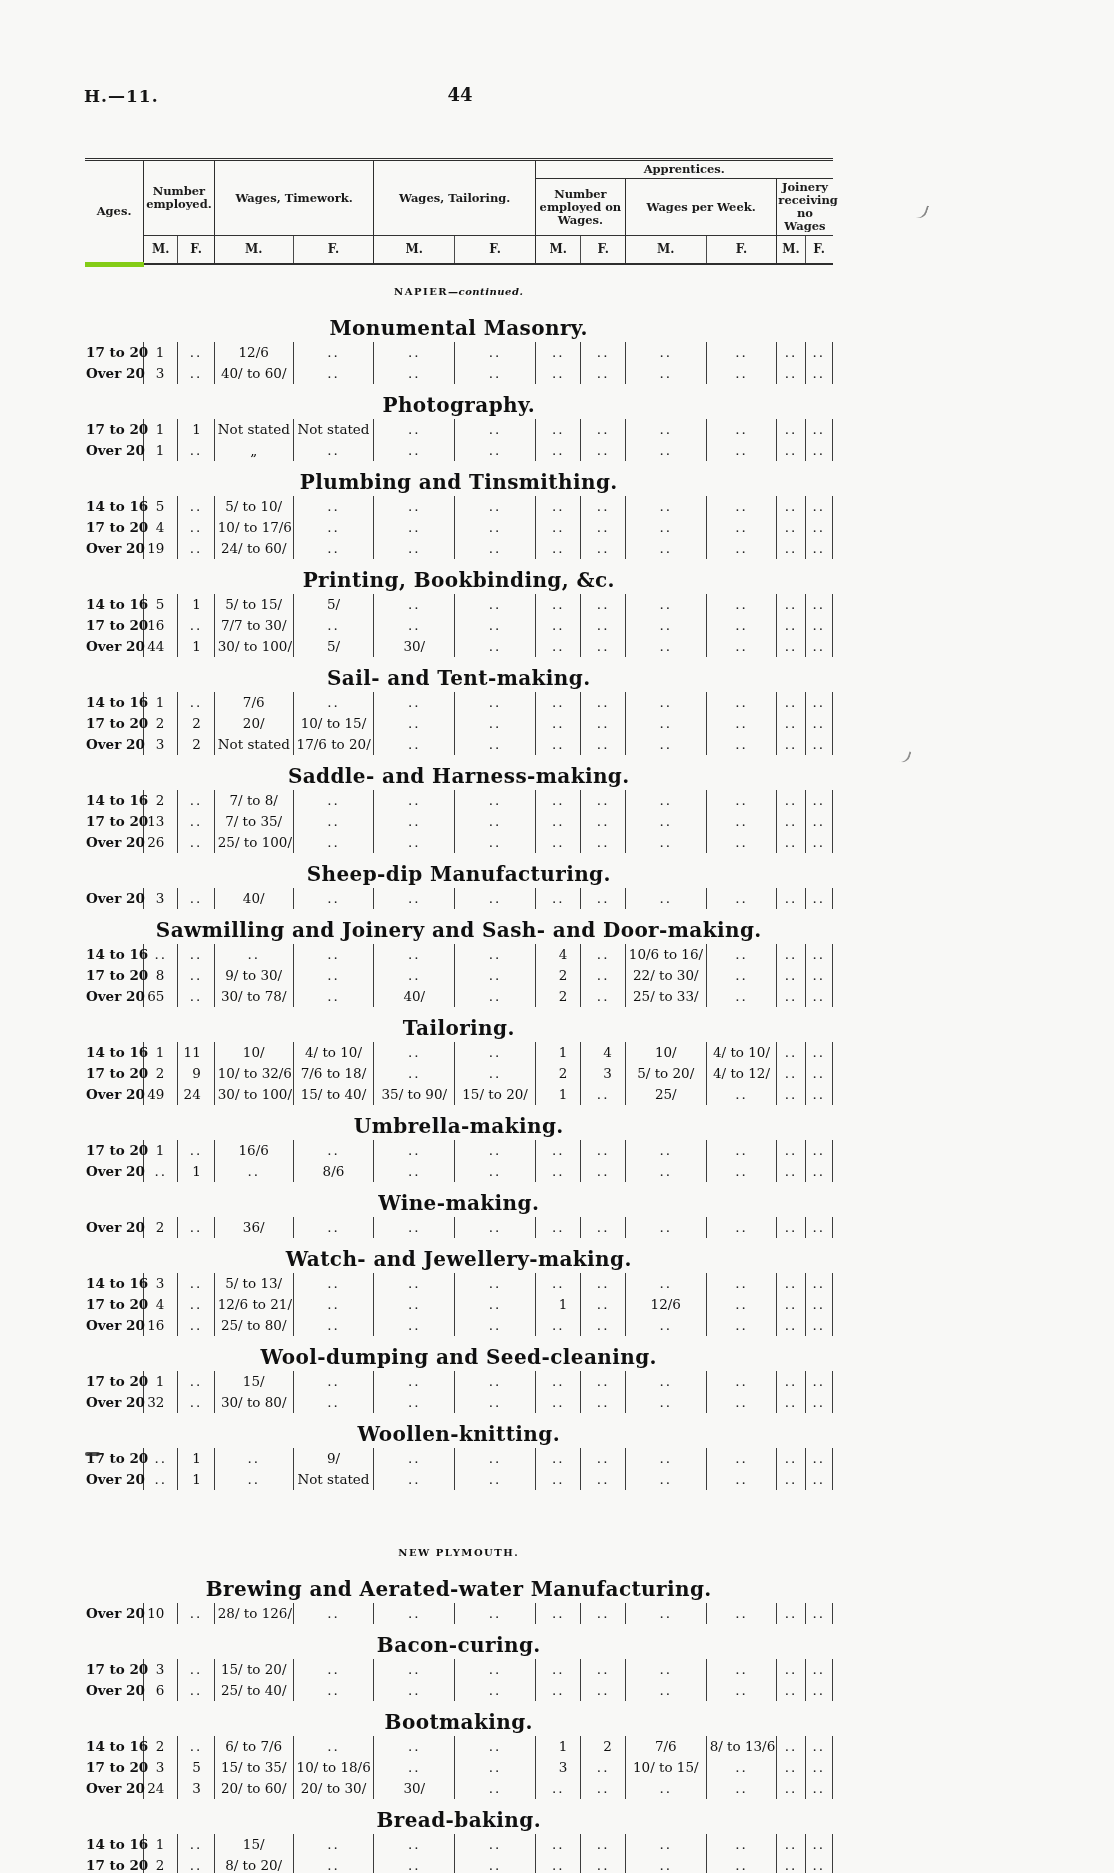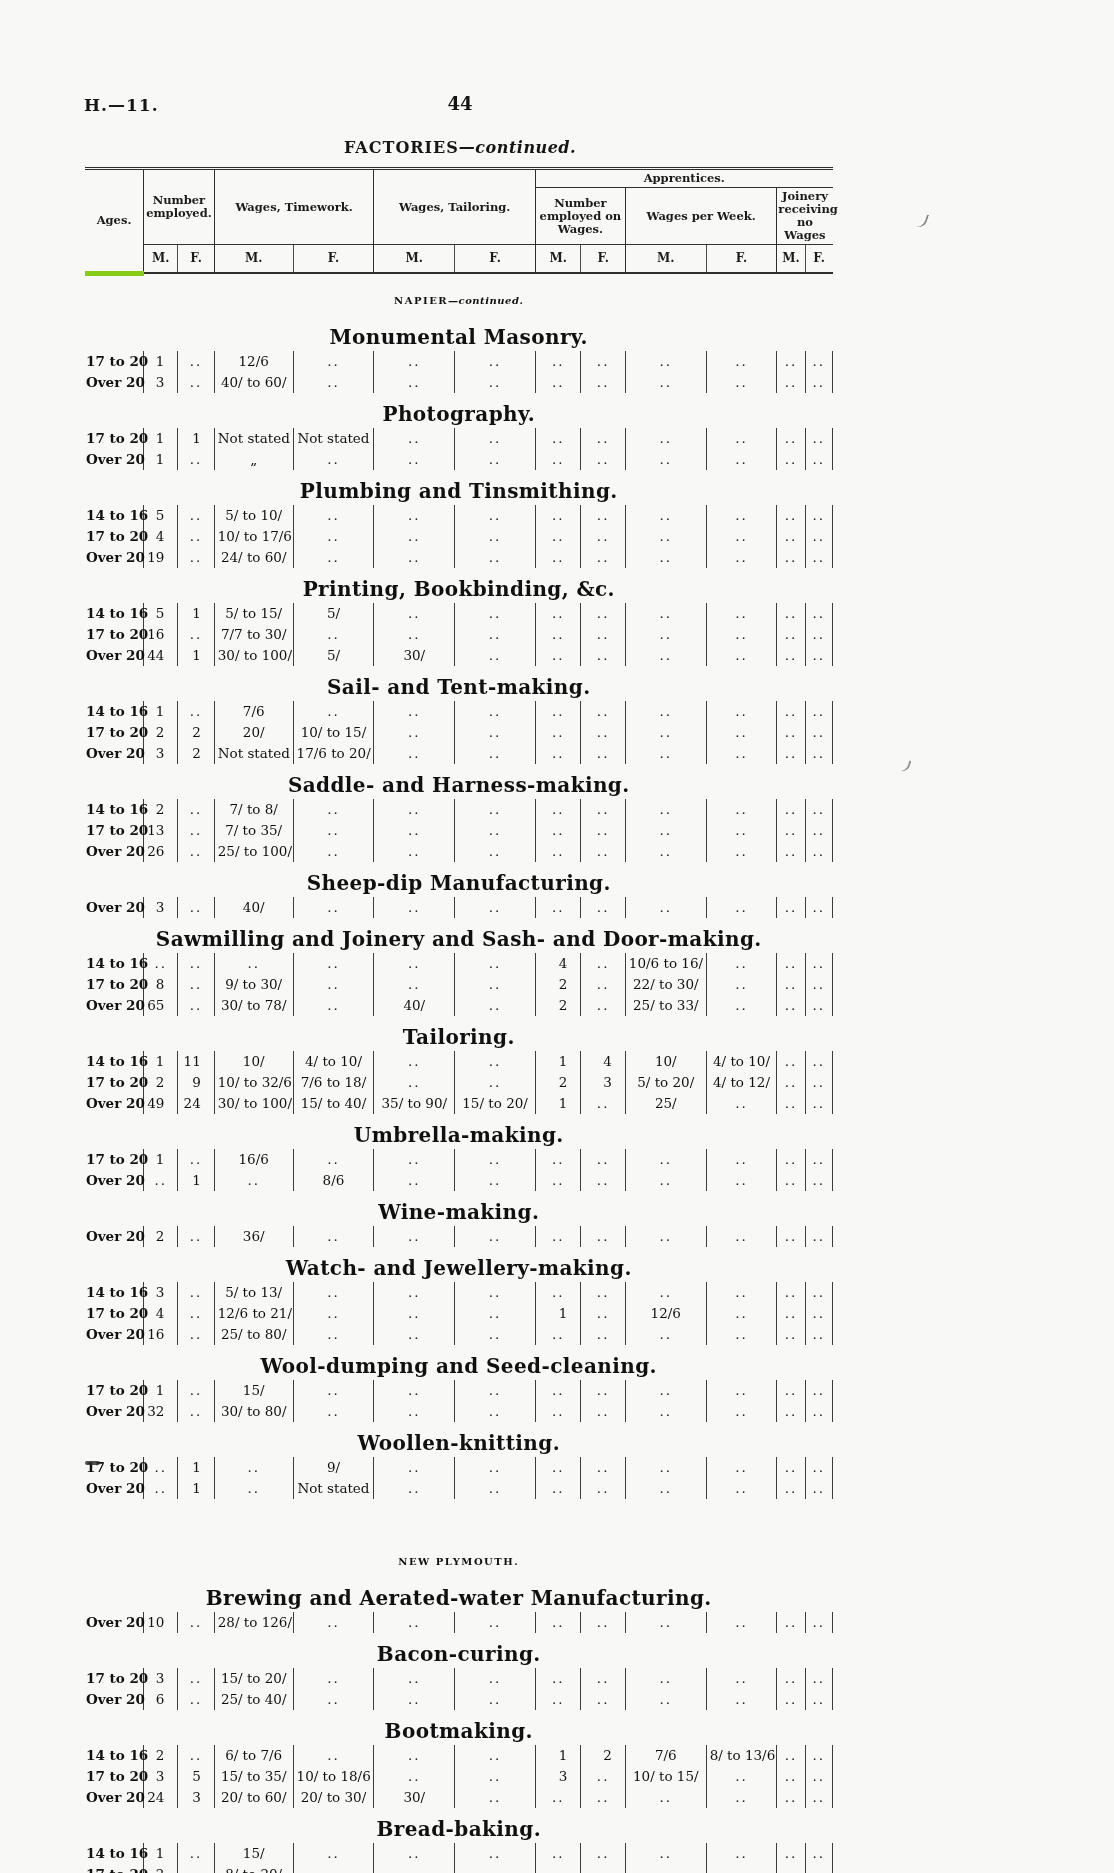--- a/index.html
+++ b/index.html
@@ -2,21 +2,21 @@
 <html><head>
 <meta charset="utf-8">
 <style>
   html,body{margin:0;padding:0;}
   body{
     width:1114px;height:1873px;overflow:hidden;position:relative;
     background:#f8f8f6;
     font-family:"DejaVu Serif","Liberation Serif",serif;
     color:#151515;
   }
-  .page{position:absolute;left:0;top:9px;width:1114px;height:1526px;}
+  .page{position:absolute;left:0;top:0;width:1114px;height:1526px;}
   .doc-ref{position:absolute;left:84px;top:86px;font-size:17px;letter-spacing:1px;font-weight:700;}
   .page-number{position:absolute;left:85px;top:84px;width:750px;text-align:center;font-size:18px;font-weight:700;}
   .doc-title{position:absolute;left:85px;top:129px;width:750px;text-align:center;font-size:16px;font-weight:700;letter-spacing:1px;}
   .doc-title i{font-weight:600;letter-spacing:0.5px;}
   table.factories{
     position:absolute;left:85px;top:158px;width:748px;
     border-collapse:collapse;table-layout:fixed;
     border-top:3px double #2e2e2e;
   }
   table.factories th{
@@ -54,21 +54,20 @@
     border-right:2px solid #3c3c3c;border-radius:0 0 9px 0;opacity:.55;transform:rotate(15deg);}
   .mark3{position:absolute;left:85px;top:1452px;width:15px;height:4px;
     background:#262626;border-radius:2px;opacity:.8;}
 </style>
 </head>
 <body>
 
 <div class="page">
   <div class="doc-ref">H.—11.</div>
   <div class="page-number">44</div>
-  <div class="doc-title"><span>FACTORIES</span><i>—continued.</i></div>
 
   <table class="factories">
     <colgroup>
       <col style="width:58px">
         <col style="width:34px">
         <col style="width:36px">
       <col style="width:78px">
         <col style="width:80px">
         <col style="width:80px">
       <col style="width:80px">

